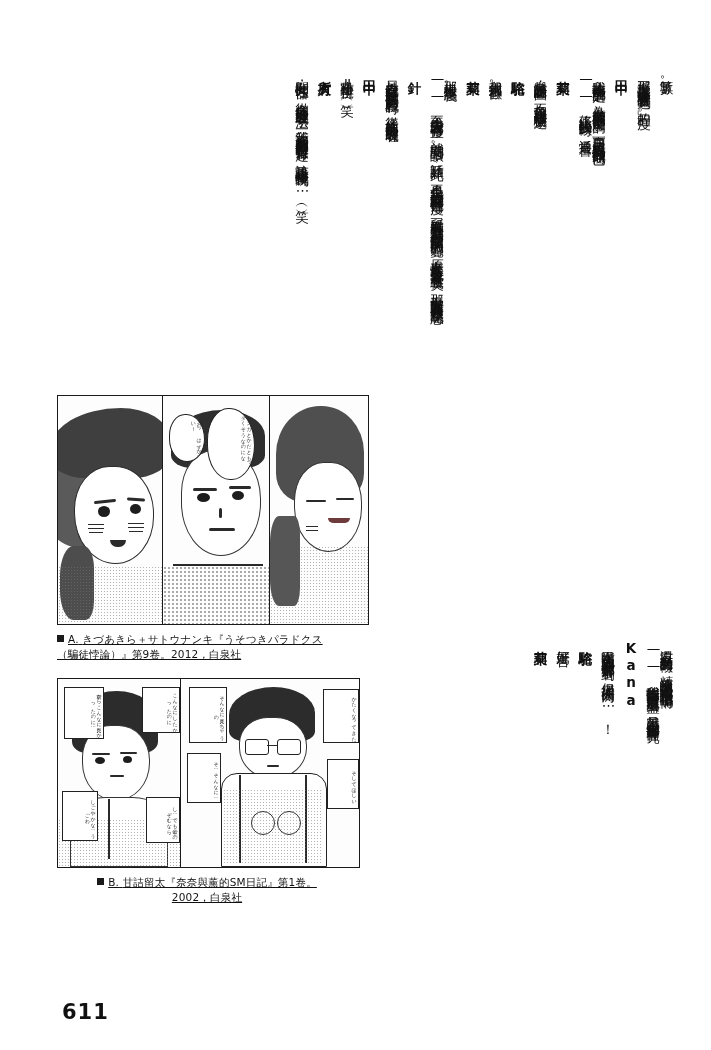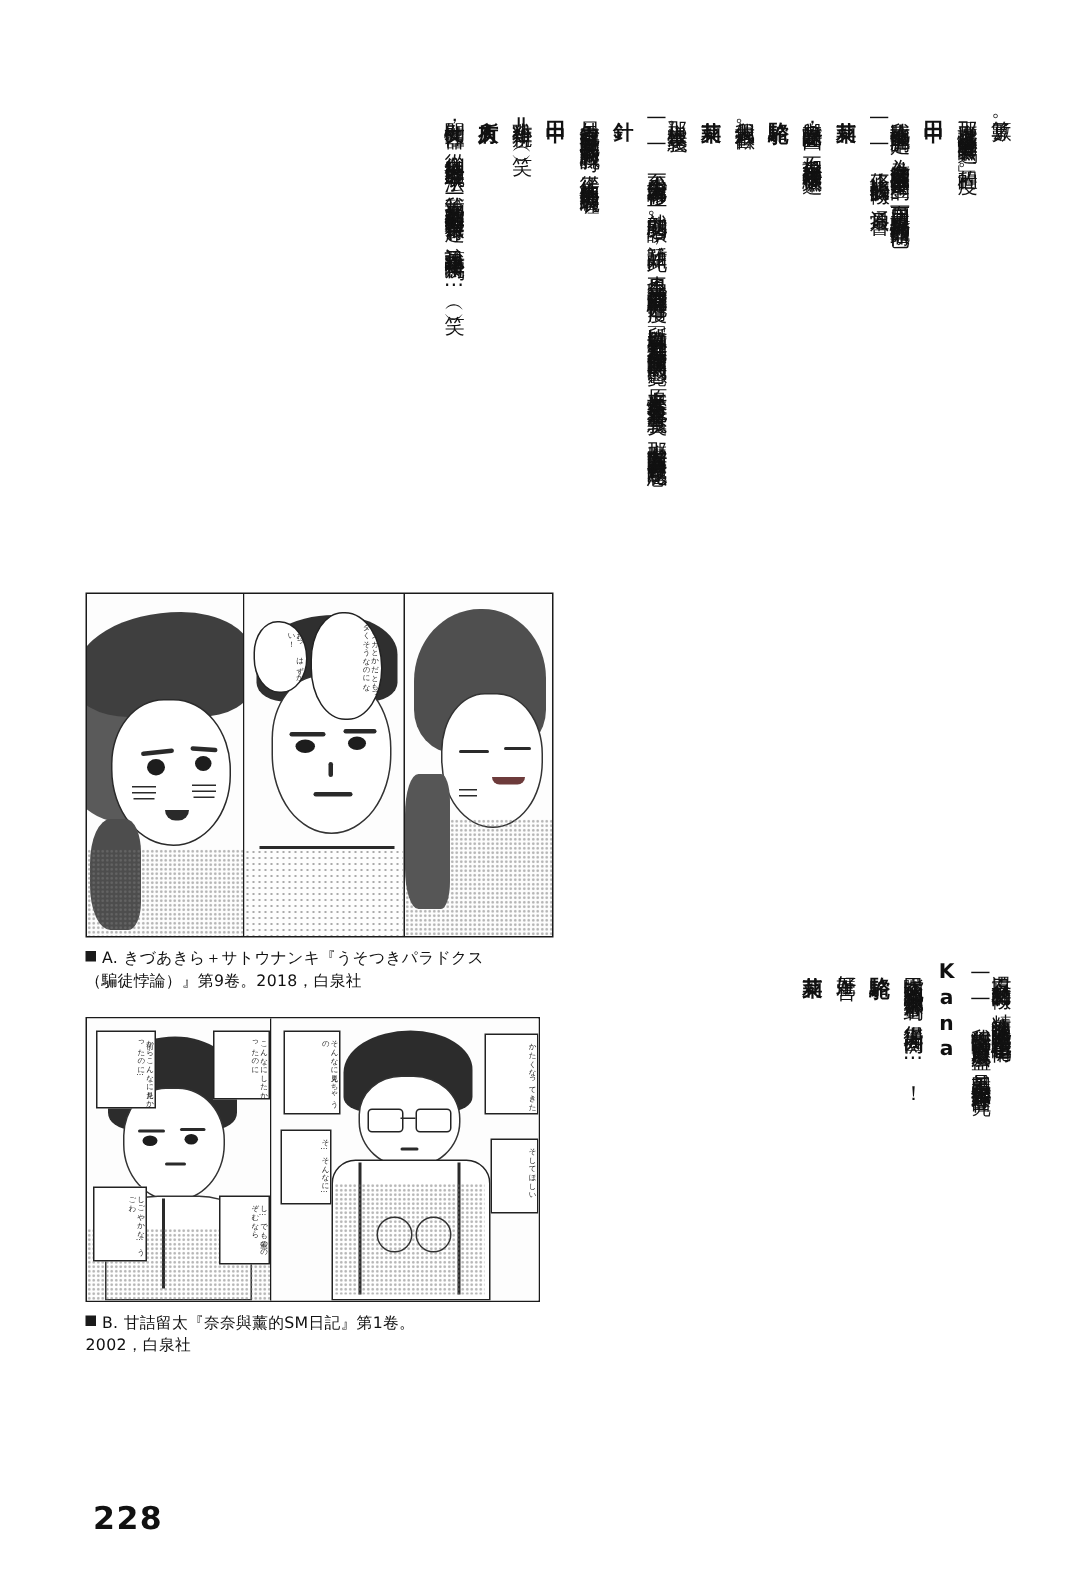--- a/index.html
+++ b/index.html
@@ -43,23 +43,24 @@
   
   .grp {
     display: flex;
     flex-direction: row;
     height: 900px;
   }
 
   
   .figure {
     position: absolute;
+    text-decoration: underline;
   }
   .fig-a { left: 57px; top: 395px; }
-  .fig-b { left: 57px; top: 678px; }
+  .fig-b { left: 57px; top: 678px; text-align: center; }
 
   .panelrow {
     display: flex;
     border: 1.6px solid #1a1a1a;
     background: #fff;
   }
   .panel {
     position: relative;
     border-right: 1.2px solid #1a1a1a;
     overflow: hidden;
@@ -228,21 +229,21 @@
         <div class="ink" style="left:36px;top:130px;width:12px;height:1px;"></div>
         <div class="ink" style="left:36px;top:134px;width:12px;height:1px;"></div>
         <div class="tone" style="left:0px;top:150px;width:98px;height:78px;"></div>
         <div class="hairmass" style="left:0px;top:120px;width:30px;height:90px;background:#565656;border-radius:30% 20% 20% 30%;"></div>
       </div>
     </div>
 
     <div class="caption">
       <span class="sq"></span><span>A.</span>
       <span>きづあきら＋サトウナンキ『うそつきパラドクス</span><br>
-      <span>（騙徒悖論）』第9卷。2018，白泉社</span>
+      <span>（騙徒悖論）』第9卷。2012，白泉社</span>
     </div>
   </div>
 
   <div class="figure fig-b">
     <div class="panelrow">
 
       <div class="panel" style="width:122px;height:188px;">
         <div class="hairmass" style="left:14px;top:12px;width:86px;height:62px;background:#2c2c2c;border-radius:52% 48% 18% 18%;"></div>
         <div class="facewhite" style="left:24px;top:46px;width:66px;height:74px;border-radius:42% 46% 50% 50%;"></div>
         <div class="ink" style="left:34px;top:74px;width:18px;height:2px;border-radius:2px;"></div>
@@ -282,15 +283,15 @@
       </div>
     </div>
 
     <div class="caption">
       <span class="sq"></span><span>B.</span>
       <span>甘詰留太『奈奈與薰的SM日記』第1卷。</span><br>
       <span>2002，白泉社</span>
     </div>
   </div>
 
-  <div class="pageno">228</div>
+  <div class="pageno">611</div>
 
 </div>
 
 </body></html>

